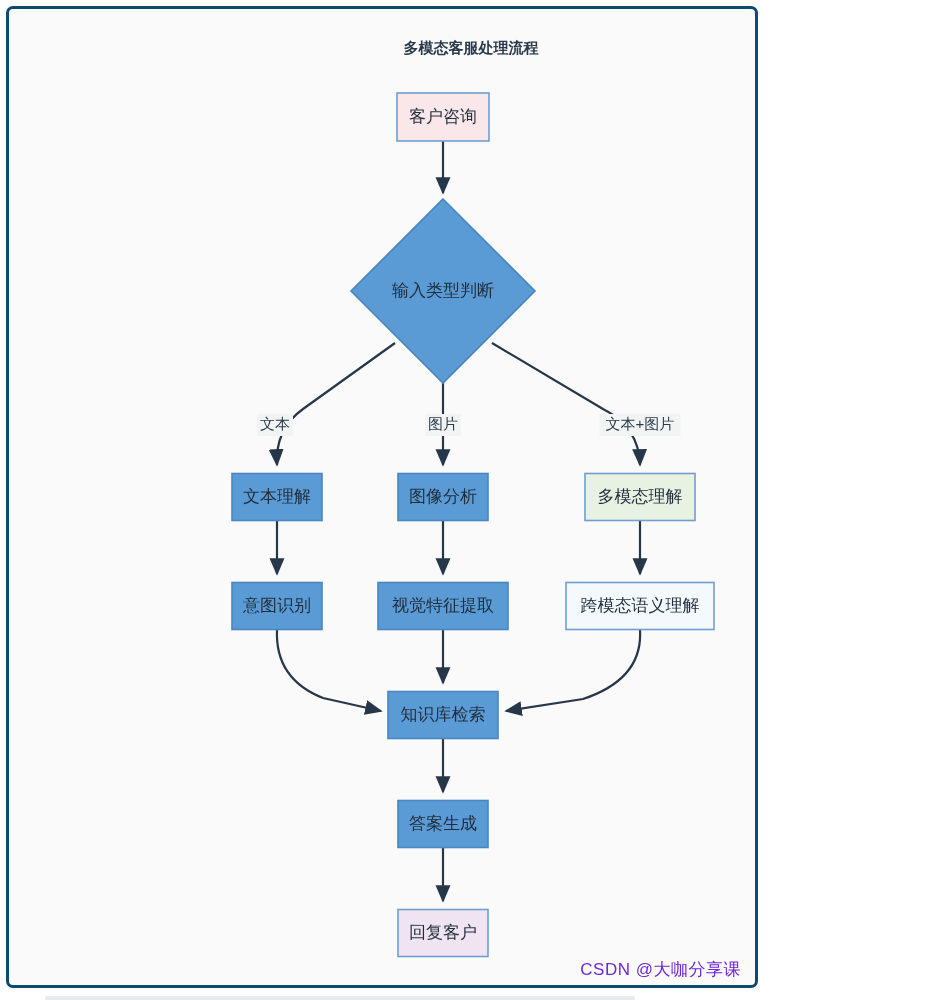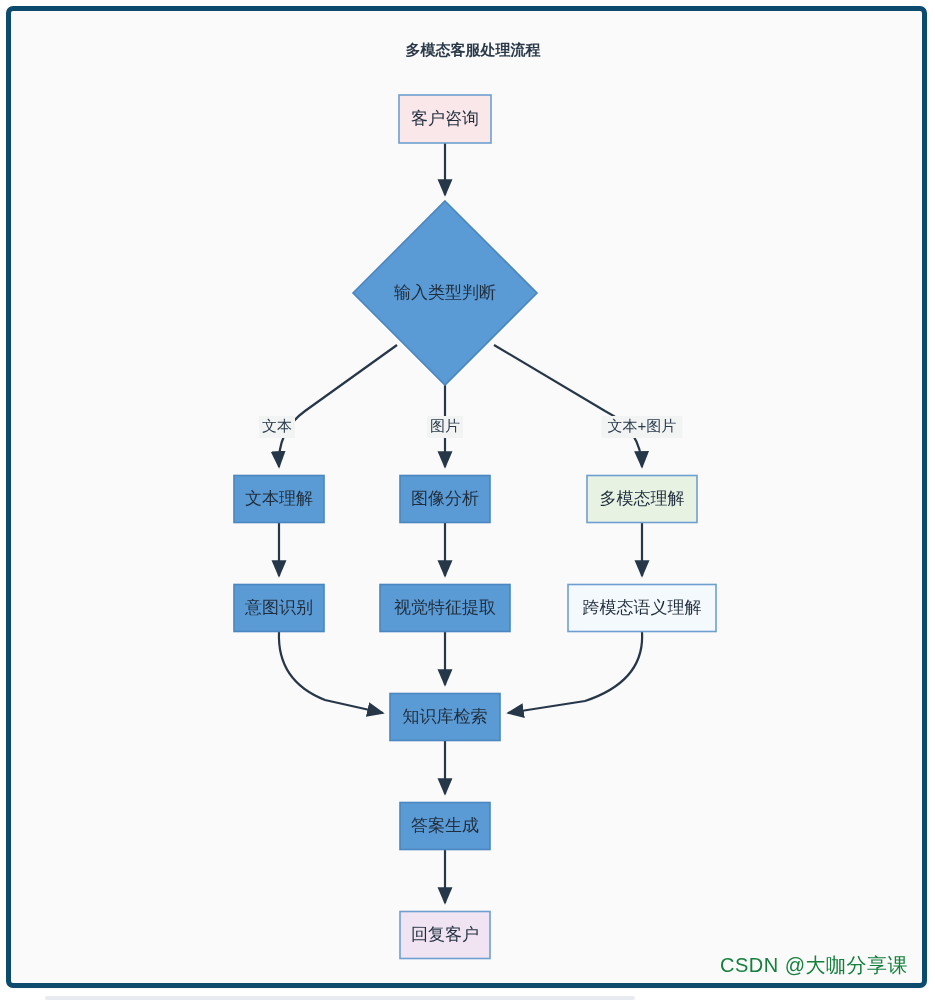--- a/index.html
+++ b/index.html
@@ -12,24 +12,24 @@
     position: relative;
     width: 935px;
     height: 1000px;
     overflow: hidden;
     background: #ffffff;
   }
   #canvas-card {
     position: absolute;
     left: 6px;
     top: 6px;
-    width: 921px;
+    width: 752px;
     height: 982px;
     background: #fafafa;
-    border: 5px solid #0c4a6e;
+    border: 3px solid #0c4a6e;
     border-radius: 7px;
     box-shadow: 0 1px 2px rgba(0,0,0,0.04);
     box-sizing: border-box;
     overflow: hidden;
   }
   #diagram-svg {
     position: absolute;
     left: 0;
     top: 0;
   }
@@ -64,22 +64,22 @@
     stroke-width: 2.2;
   }
   .node-rect { stroke-width: 1.6; }
   .node-diamond { stroke-width: 1.6; }
 
   #watermark {
     position: absolute;
     right: 14px;
     bottom: 4px;
     font-family: "Liberation Sans", "DejaVu Sans", sans-serif;
-    font-size: 20px;
-    color: #15803d;
+    font-size: 17px;
+    color: #6d28d9;
     letter-spacing: 0.5px;
     user-select: none;
     white-space: nowrap;
   }
   #bottom-scroll-hint {
     position: absolute;
     left: 0;
     bottom: 0;
     width: 935px;
     height: 5px;

